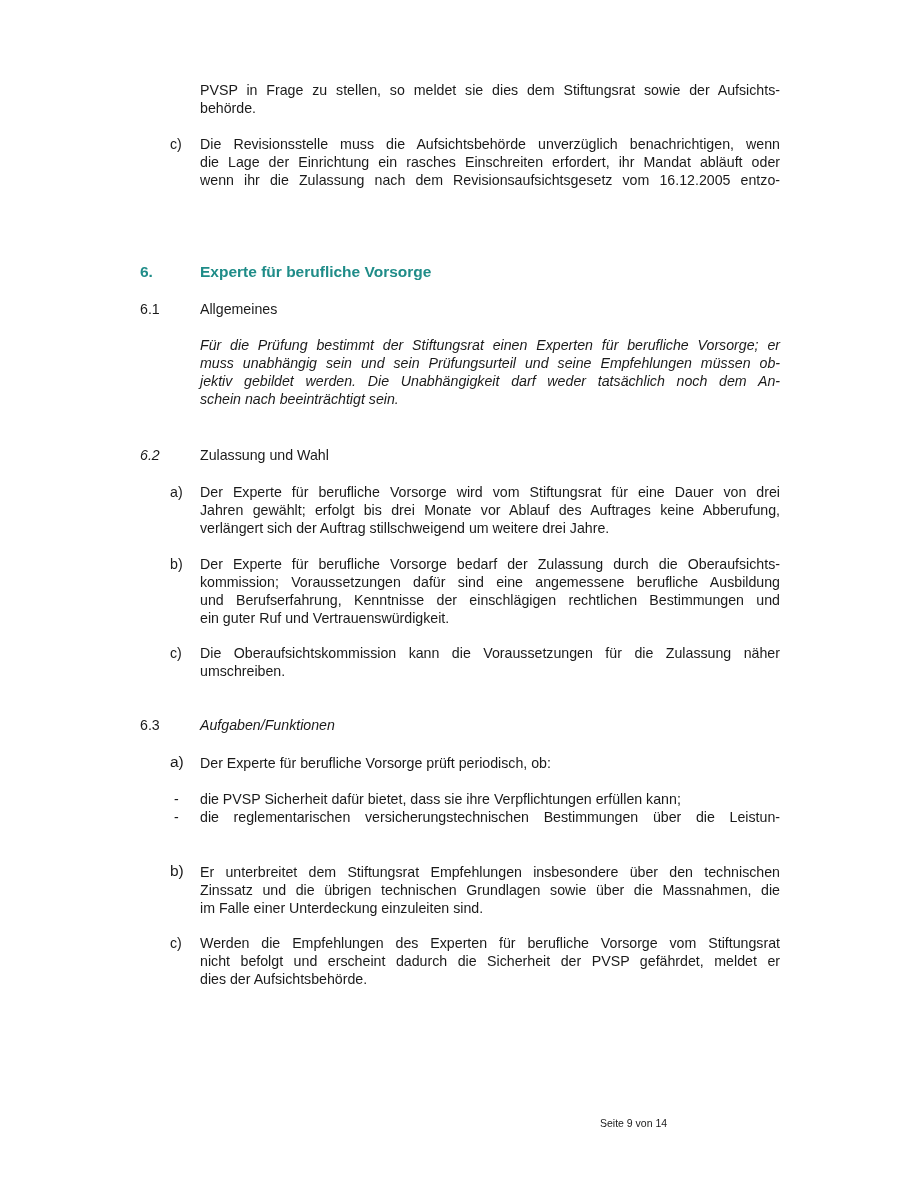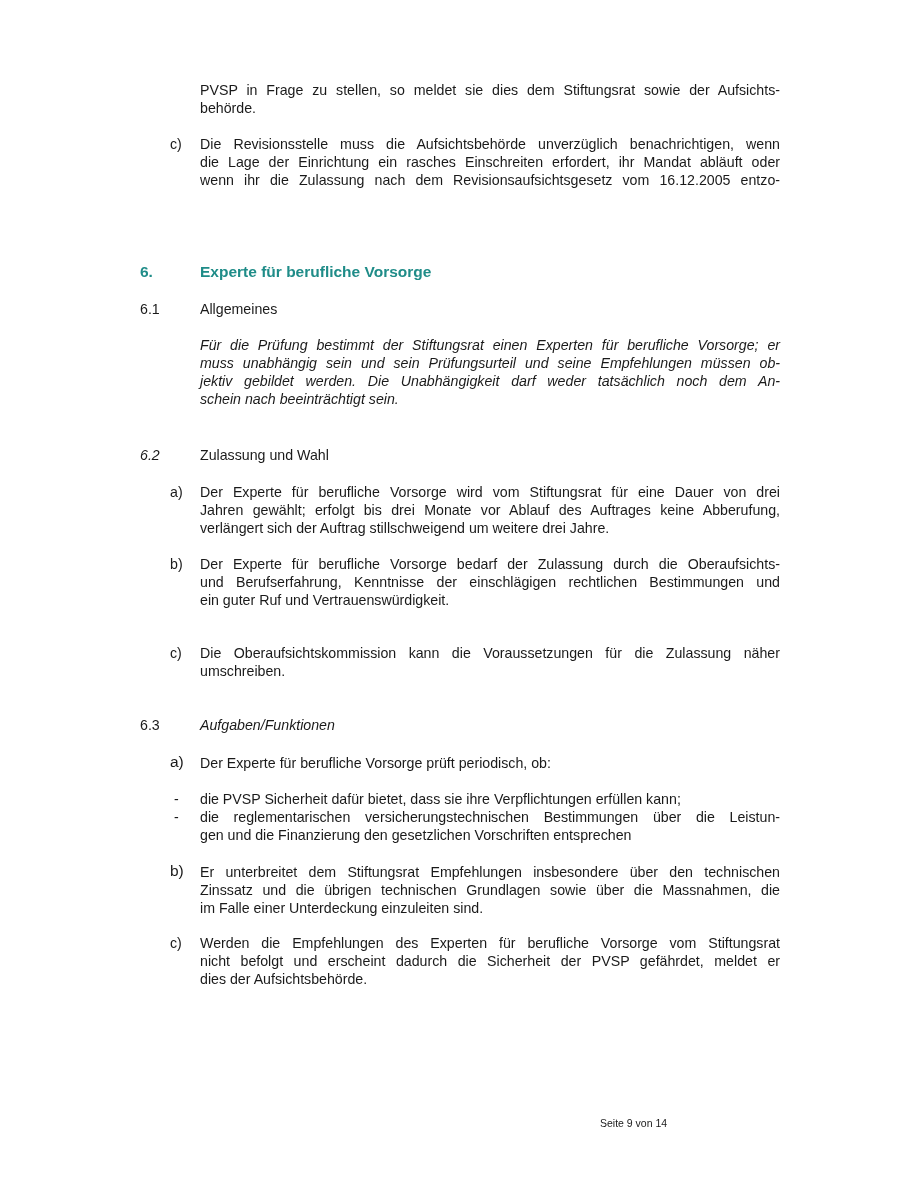--- a/index.html
+++ b/index.html
@@ -54,20 +54,21 @@
 <div class="label" style="top:483px;">a)</div>
 <div class="para" style="top:483px;">
   <span class="ln">Der Experte für berufliche Vorsorge wird vom Stiftungsrat für eine Dauer von drei</span>
   <span class="ln">Jahren gewählt; erfolgt bis drei Monate vor Ablauf des Auftrages keine Abberufung,</span>
   <span class="ln last">verlängert sich der Auftrag stillschweigend um weitere drei Jahre.</span>
 </div>
 
 <div class="label" style="top:555px;">b)</div>
 <div class="para" style="top:555px;">
   <span class="ln">Der Experte für berufliche Vorsorge bedarf der Zulassung durch die Oberaufsichts-</span>
+  <span class="ln">kommission; Voraussetzungen dafür sind eine angemessene berufliche Ausbildung</span>
   <span class="ln">und Berufserfahrung, Kenntnisse der einschlägigen rechtlichen Bestimmungen und</span>
   <span class="ln last">ein guter Ruf und Vertrauenswürdigkeit.</span>
 </div>
 
 <div class="label" style="top:644px;">c)</div>
 <div class="para" style="top:644px;">
   <span class="ln">Die Oberaufsichtskommission kann die Voraussetzungen für die Zulassung näher</span>
   <span class="ln last">umschreiben.</span>
 </div>
 
@@ -80,21 +81,20 @@
 </div>
 
 <div class="dash" style="top:790px;">-</div>
 <div class="para" style="top:790px;">
   <span class="ln last">die PVSP Sicherheit dafür bietet, dass sie ihre Verpflichtungen erfüllen kann;</span>
 </div>
 
 <div class="dash" style="top:808px;">-</div>
 <div class="para" style="top:808px;">
   <span class="ln">die reglementarischen versicherungstechnischen Bestimmungen über die Leistun-</span>
-  <span class="ln last">gen und die Finanzierung den gesetzlichen Vorschriften entsprechen</span>
 </div>
 
 <div class="label biglabel" style="top:862px;">b)</div>
 <div class="para" style="top:863px;">
   <span class="ln">Er unterbreitet dem Stiftungsrat Empfehlungen insbesondere über den technischen</span>
   <span class="ln">Zinssatz und die übrigen technischen Grundlagen sowie über die Massnahmen, die</span>
   <span class="ln last">im Falle einer Unterdeckung einzuleiten sind.</span>
 </div>
 
 <div class="label" style="top:934px;">c)</div>

